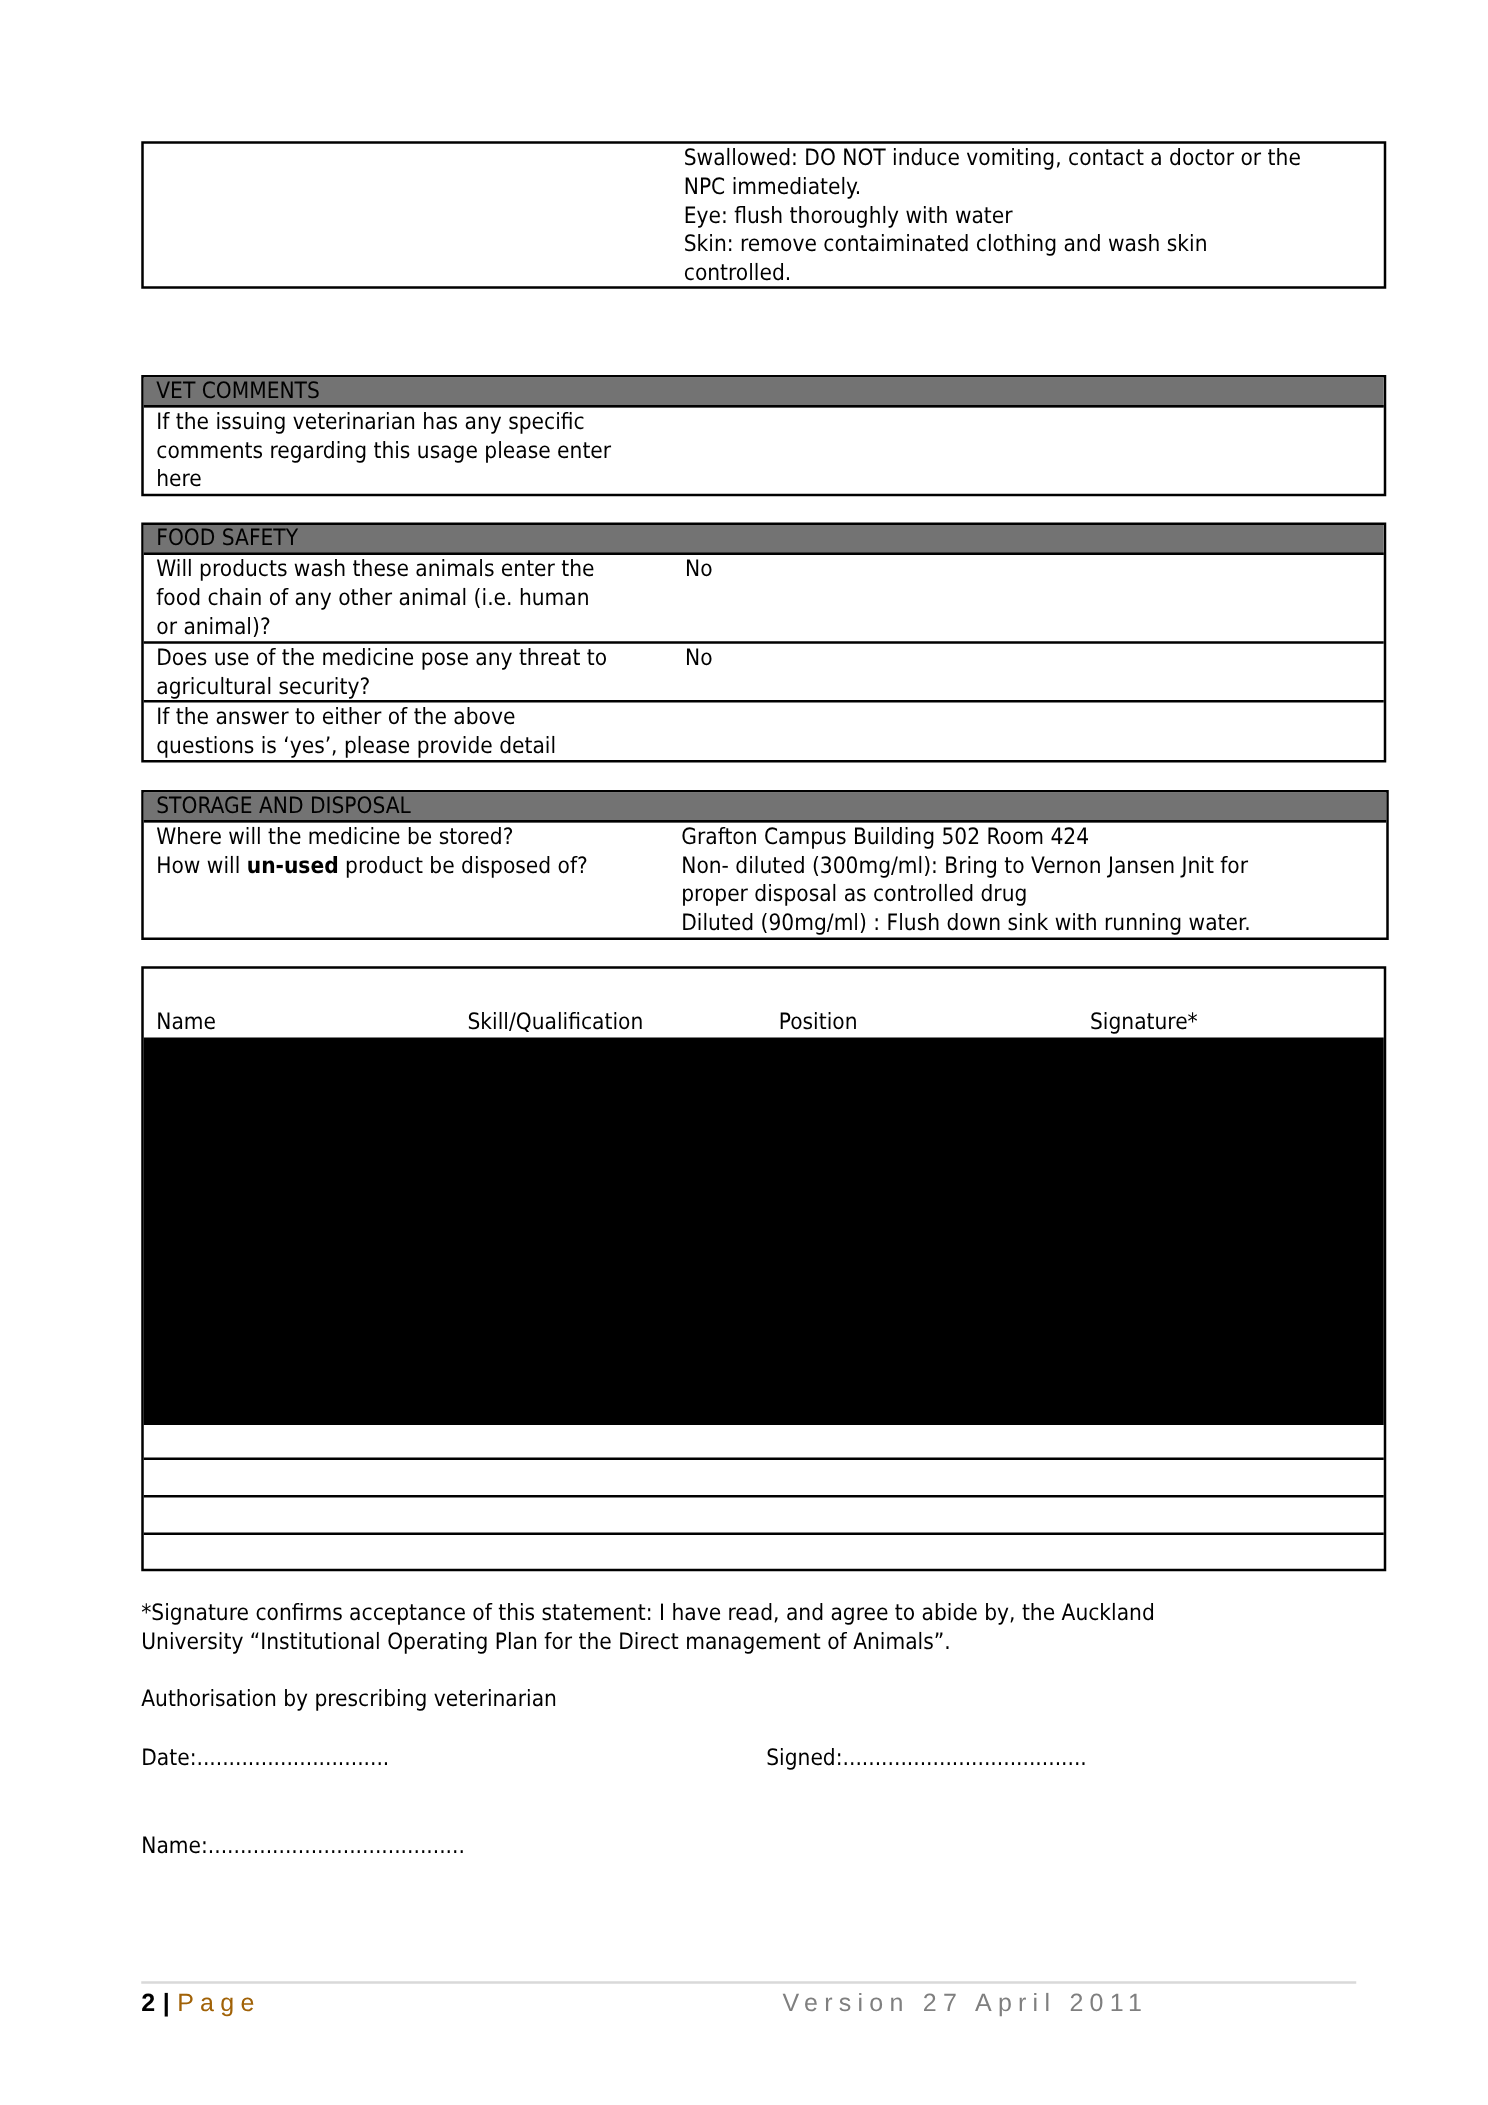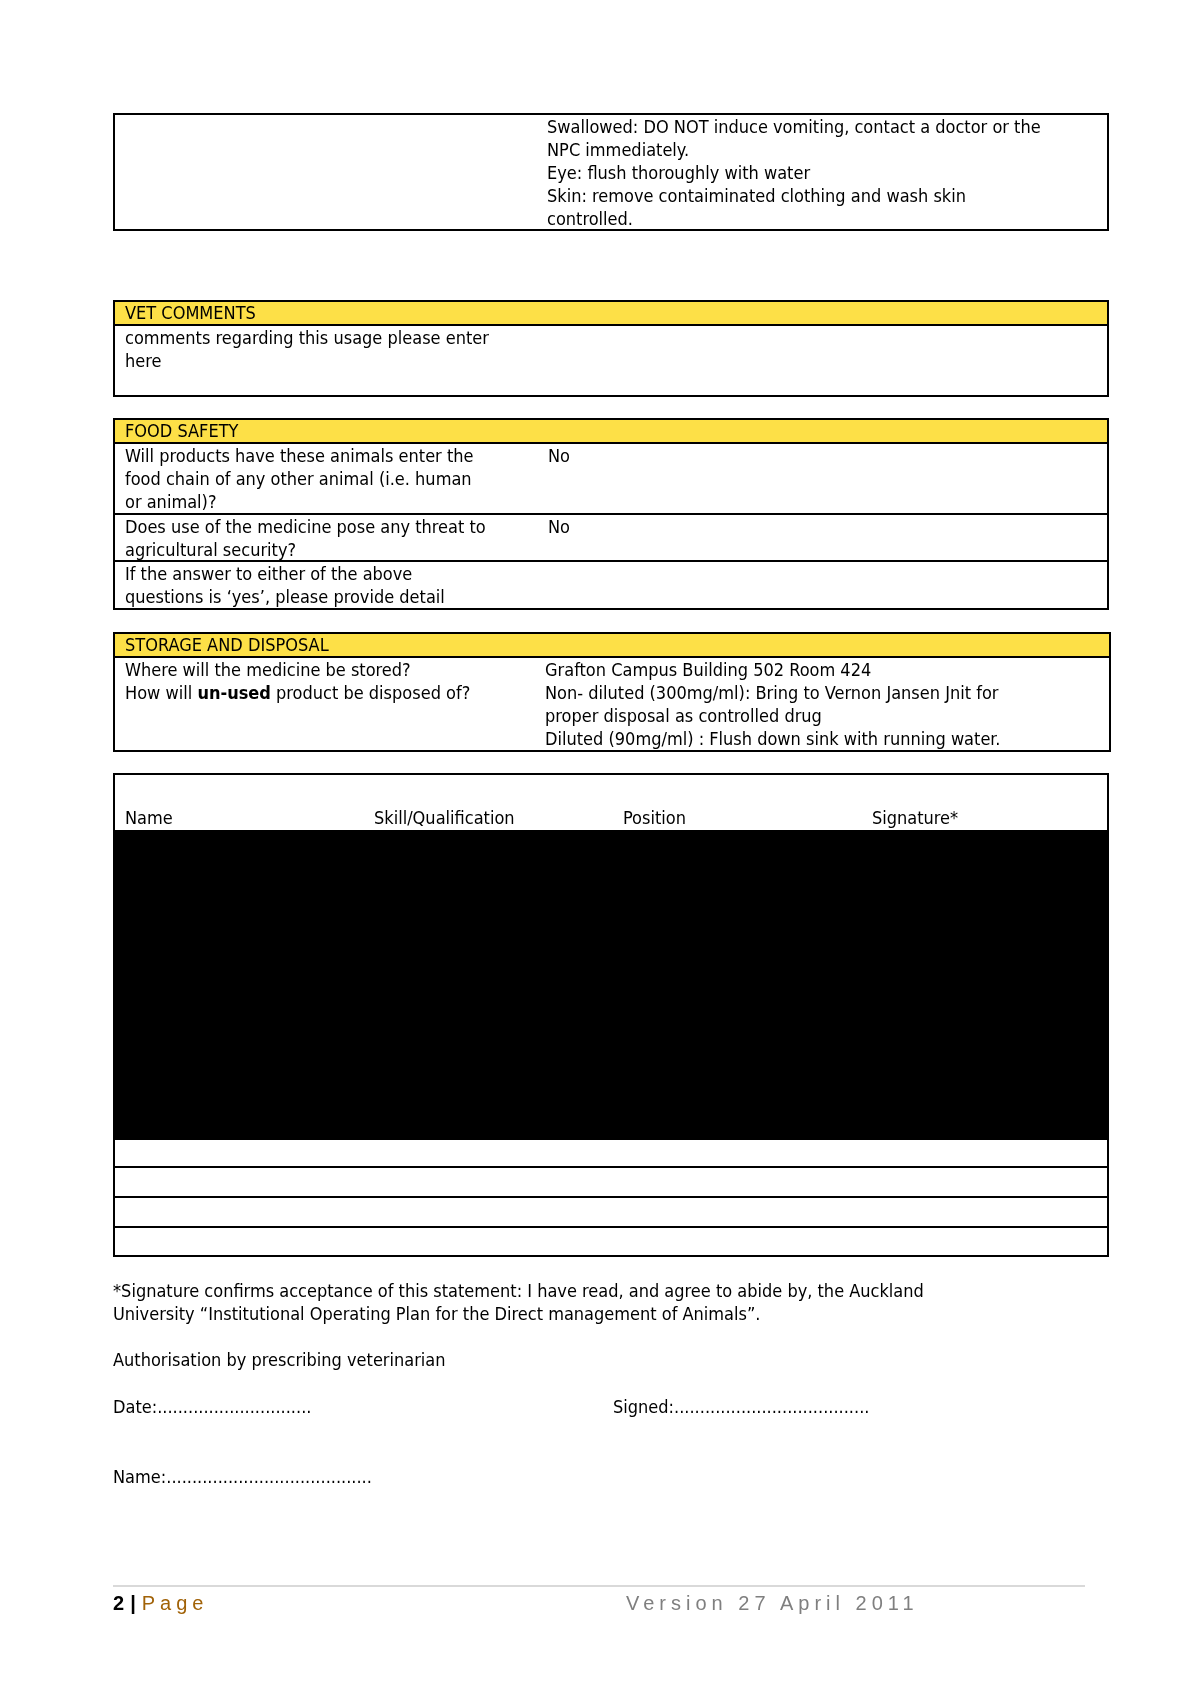--- a/index.html
+++ b/index.html
@@ -1,21 +1,21 @@
 <!DOCTYPE html>
 <html><head>
 <meta charset="utf-8">
 <style>
   html, body { margin: 0; padding: 0; background: #ffffff; }
   body { width: 1190px; height: 1684px; position: relative; font-family: "DejaVu Sans Condensed", "DejaVu Sans", sans-serif; color: #000; font-size: 18px; }
   .page { position: absolute; left: 0; top: 0; width: 1190px; height: 1684px; }
   .abs { position: absolute; }
   .box { position: absolute; border: 2px solid #000; box-sizing: border-box; }
   .line { line-height: 23px; white-space: nowrap; }
-  .hdr { background: #fde047; border-bottom: 2px solid #000; padding-left: 10px; line-height: 22px; height: 24px; box-sizing: border-box; }
+  .hdr { background: #737373; border-bottom: 2px solid #000; padding-left: 10px; line-height: 22px; height: 24px; box-sizing: border-box; }
   .row { border-bottom: 2px solid #000; position: relative; box-sizing: border-box; }
   .row:last-child { border-bottom: none; }
   .cell { position: absolute; top: 0; line-height: 23px; }
   .c1 { left: 10px; }
   .c2 { left: 435px; }
   .footer-rule { position: absolute; left: 113px; top: 1585px; width: 972px; height: 2px; background: #d9d9d9; }
   .footer { position: absolute; top: 1592px; font-family: "Liberation Sans Narrow", "Liberation Sans", sans-serif; font-size: 20px; letter-spacing: 5px; }
 </style>
 </head>
 <body>
@@ -30,32 +30,33 @@
       <div class="line">Eye: flush thoroughly with water</div>
       <div class="line">Skin: remove contaiminated clothing and wash skin</div>
       <div class="line">controlled.</div>
     </div>
   </div>
 
   <div class="box" style="left:113px; top:300px; width:996px; height:97px;">
     <div class="hdr">VET COMMENTS</div>
     <div class="row" style="height:69px;">
       <div class="cell c1">
+        <div class="line">If the issuing veterinarian has any specific</div>
         <div class="line">comments regarding this usage please enter</div>
         <div class="line">here</div>
       </div>
       <div class="cell c2" style="width:540px; height:68px;"></div>
     </div>
   </div>
 
   <div class="box" style="left:113px; top:418px; width:996px; height:192px;">
     <div class="hdr">FOOD SAFETY</div>
     <div class="row" style="height:71px;">
       <div class="cell c1">
-        <div class="line">Will products have these animals enter the</div>
+        <div class="line">Will products wash these animals enter the</div>
         <div class="line">food chain of any other animal (i.e. human</div>
         <div class="line">or animal)?</div>
       </div>
       <div class="cell" style="left:433px;">No</div>
     </div>
     <div class="row" style="height:47px;">
       <div class="cell c1">
         <div class="line">Does use of the medicine pose any threat to</div>
         <div class="line">agricultural security?</div>
       </div>

